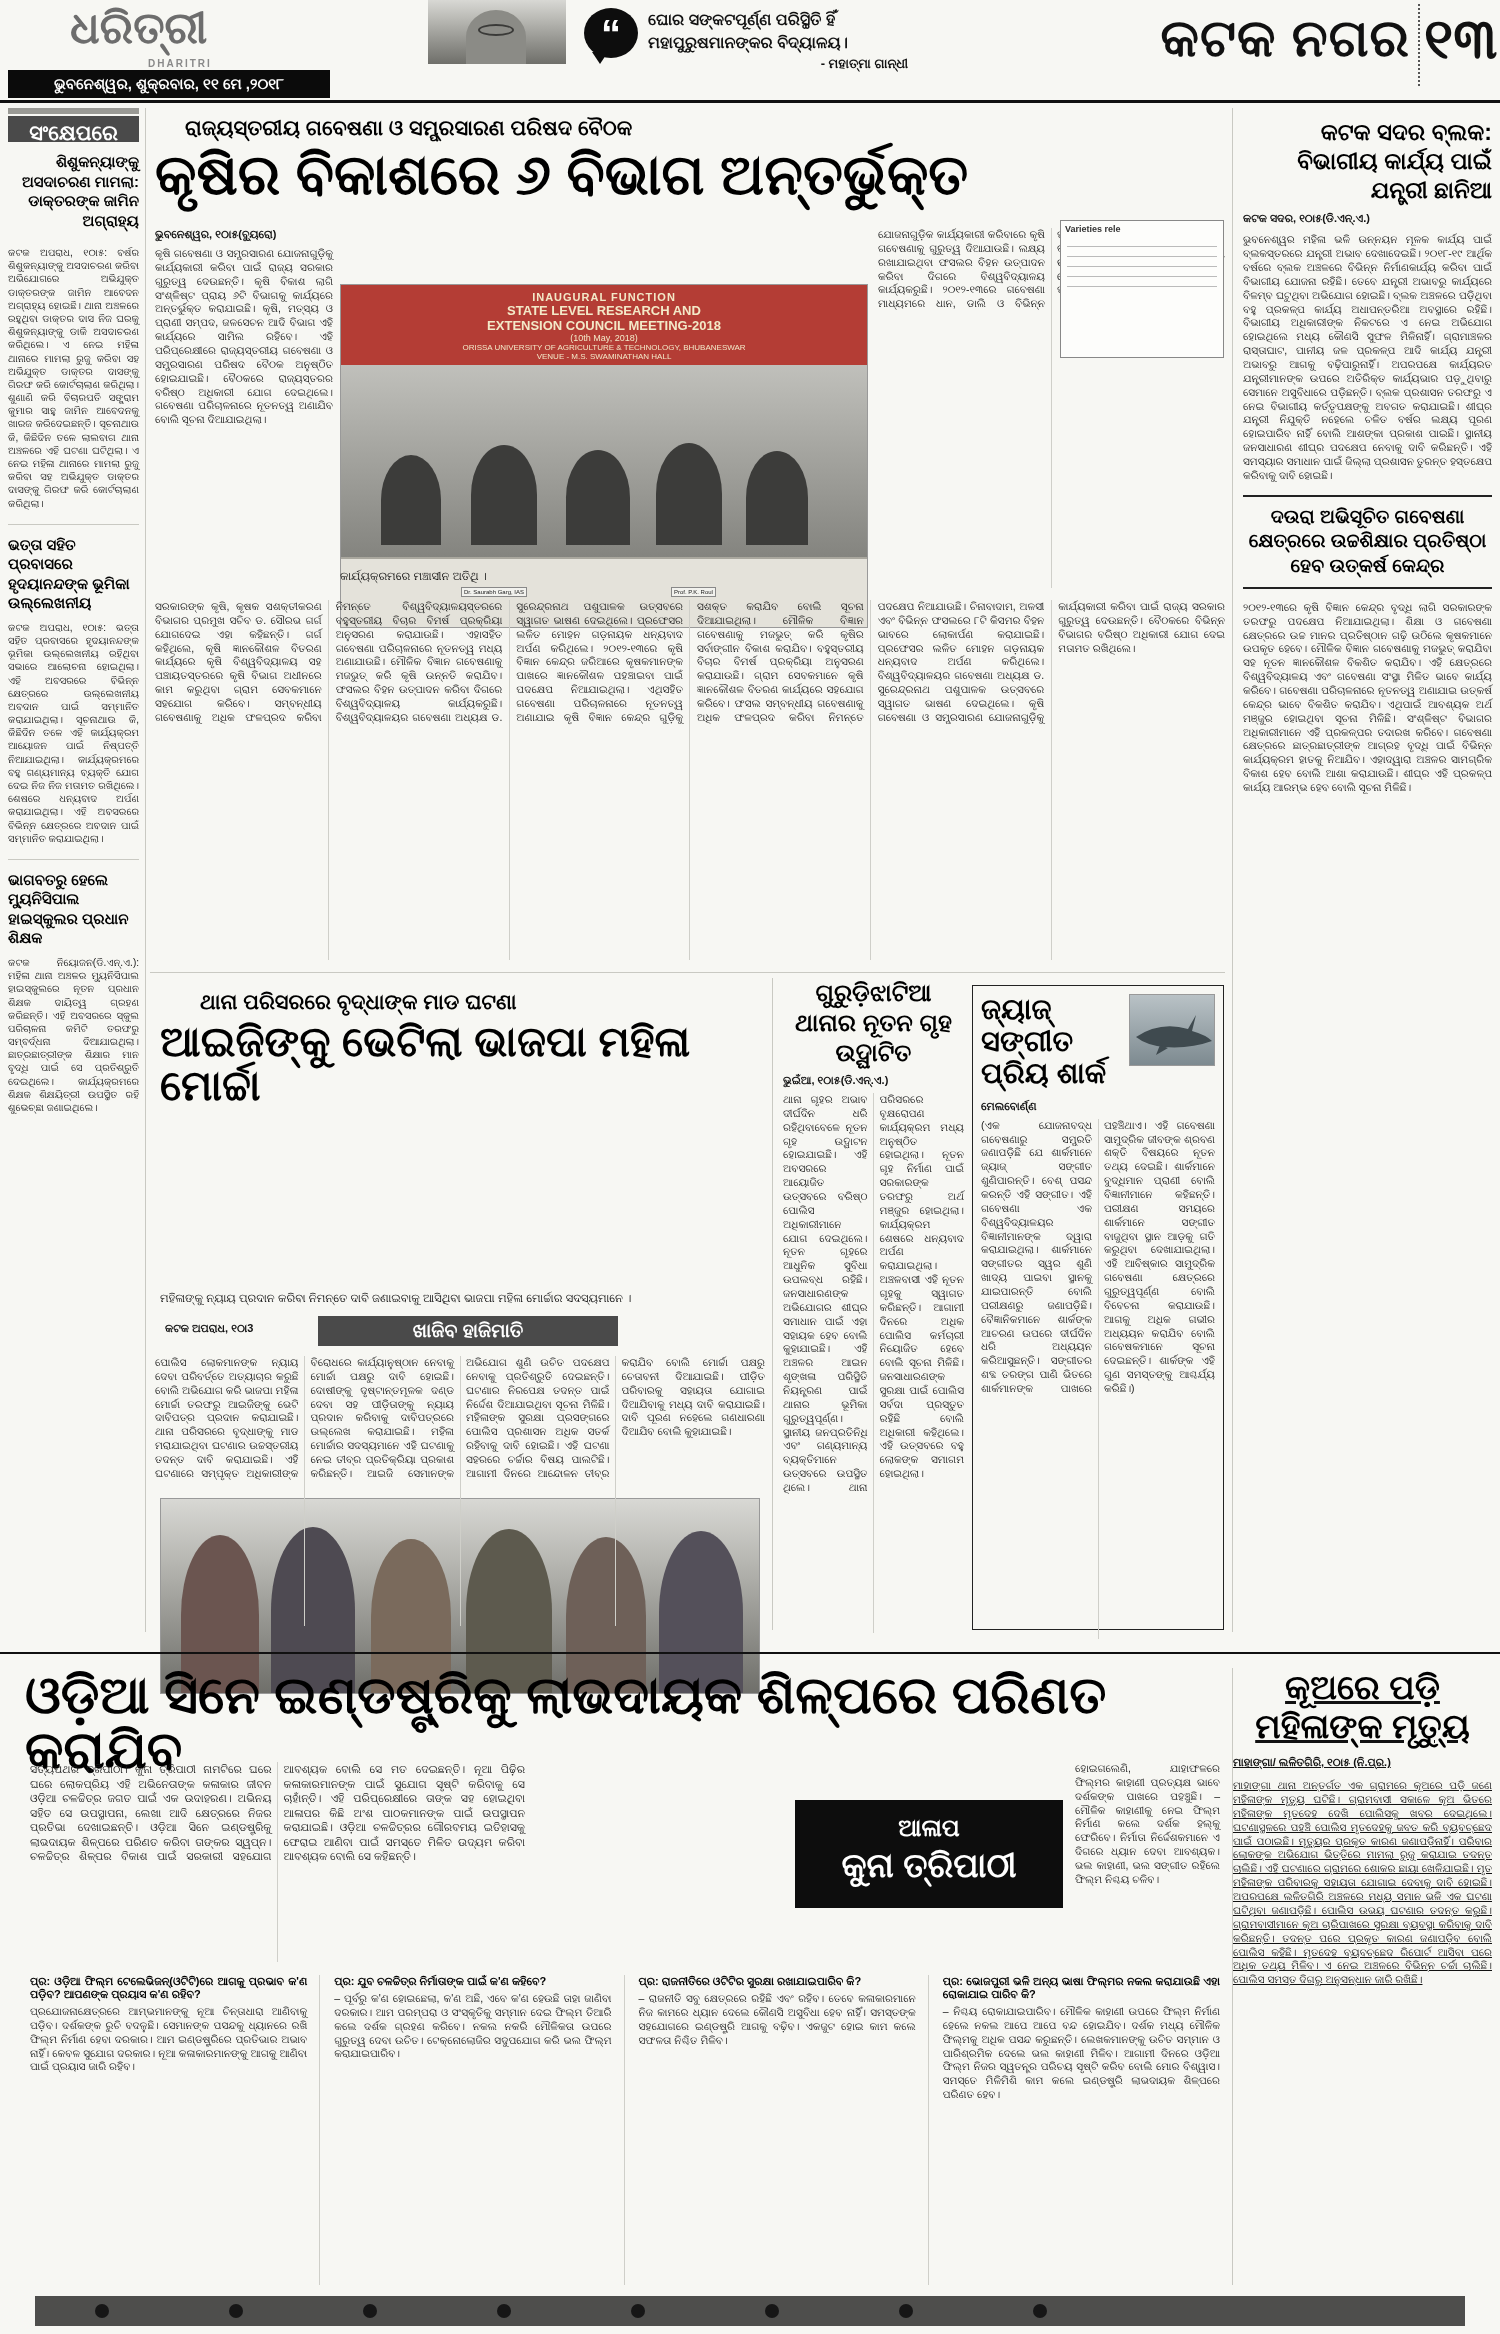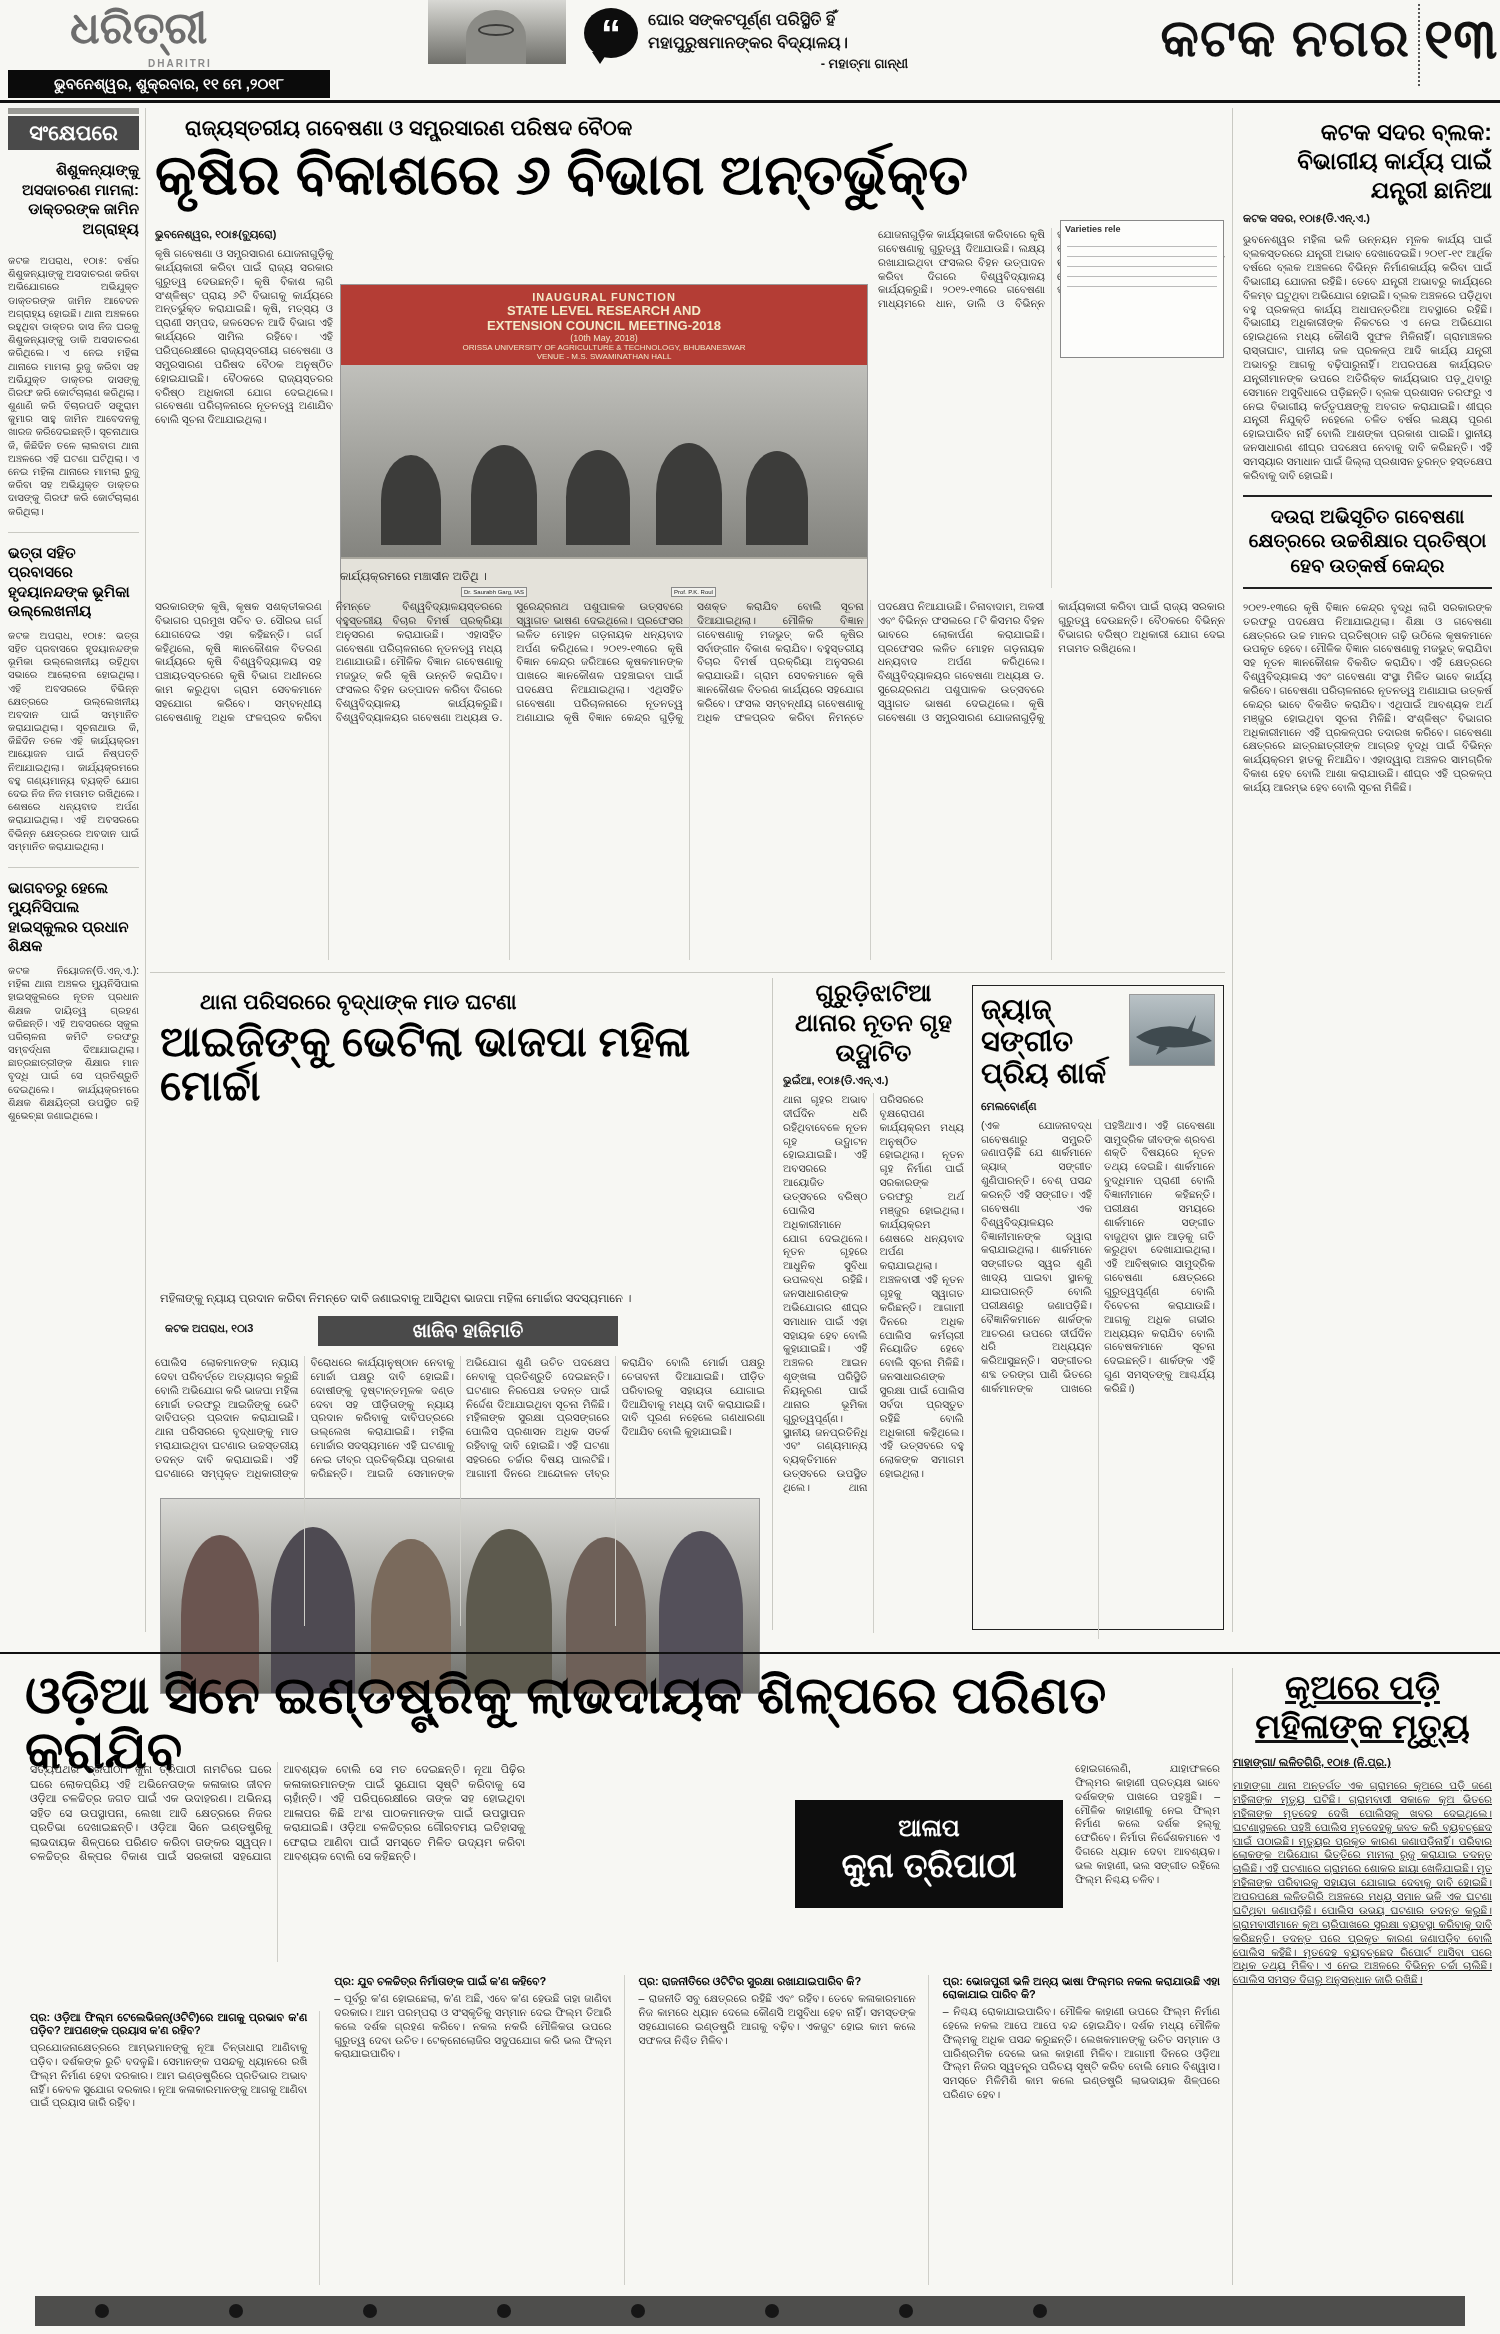--- a/index.html
+++ b/index.html
@@ -48,21 +48,21 @@
   <div class="abs" style="left:648px;top:56px;width:260px;font-size:13px;font-weight:bold;text-align:right;">- ମହାତ୍ମା ଗାନ୍ଧୀ</div>
 
   <div class="abs" style="left:1080px;top:8px;width:330px;font-size:52px;font-weight:bold;text-align:right;letter-spacing:1px;">କଟକ ନଗର</div>
   <div class="abs" style="left:1418px;top:4px;width:2px;height:82px;border-left:2px dotted #555;"></div>
   <div class="abs" style="left:1424px;top:6px;width:70px;font-size:56px;font-weight:bold;text-align:center;">୧୩</div>
 
   <div class="abs rule" style="left:0;top:100px;width:1500px;height:3px;"></div>
 
   <div class="abs" style="left:8px;top:108px;width:138px;height:1524px;border-right:1px solid #c9c9c2;padding-right:6px;">
     <div style="height:6px;background:#9a9a95;margin-bottom:2px;"></div>
-    <div class="gray-head" style="height:34px;line-height:34px;font-size:21px;">ସଂକ୍ଷେପରେ</div>
+    <div class="gray-head" style="height:26px;line-height:34px;font-size:21px;">ସଂକ୍ଷେପରେ</div>
     <div style="margin-top:10px;">
       <div class="headline" style="font-size:15px;line-height:1.3;margin-bottom:16px;text-align:right;">ଶିଶୁକନ୍ୟାଙ୍କୁ ଅସଦାଚରଣ ମାମଲା: ଡାକ୍ତରଙ୍କ ଜାମିନ ଅଗ୍ରାହ୍ୟ</div>
       <div class="body-txt jt" style="font-size:10px;">କଟକ ଅପରାଧ, ୧୦ା୫: ବର୍ଷର ଶିଶୁକନ୍ୟାଙ୍କୁ ଅସଦାଚରଣ କରିବା ଅଭିଯୋଗରେ ଅଭିଯୁକ୍ତ ଡାକ୍ତରଙ୍କ ଜାମିନ ଆବେଦନ ଅଗ୍ରାହ୍ୟ ହୋଇଛି। ଥାନା ଅଞ୍ଚଳରେ ରହୁଥିବା ଡାକ୍ତର ଦାସ ନିଜ ଘରକୁ ଶିଶୁକନ୍ୟାଙ୍କୁ ଡାକି ଅସଦାଚରଣ କରିଥିଲେ। ଏ ନେଇ ମହିଳା ଥାନାରେ ମାମଲା ରୁଜୁ କରିବା ସହ ଅଭିଯୁକ୍ତ ଡାକ୍ତର ଦାସଙ୍କୁ ଗିରଫ କରି କୋର୍ଟଚାଲାଣ କରିଥିଲା। ଶୁଣାଣି କରି ବିଚାରପତି ସଙ୍ଗ୍ରାମ କୁମାର ସାହୁ ଜାମିନ ଆବେଦନକୁ ଖାରଜ କରିଦେଇଛନ୍ତି। ସୂଚନାଥାଉ କି, କିଛିଦିନ ତଳେ ଲାଲବାଗ ଥାନା ଅଞ୍ଚଳରେ ଏହି ଘଟଣା ଘଟିଥିଲା। ଏ ନେଇ ମହିଳା ଥାନାରେ ମାମଲା ରୁଜୁ କରିବା ସହ ଅଭିଯୁକ୍ତ ଡାକ୍ତର ଦାସଙ୍କୁ ଗିରଫ କରି କୋର୍ଟଚାଲାଣ କରିଥିଲା।</div>
     </div>
     <div style="margin-top:14px;border-top:1px solid #c9c9c2;padding-top:10px;">
       <div class="headline" style="font-size:15px;line-height:1.3;margin-bottom:8px;">ଭତ୍ତା ସହିତ ପ୍ରବାସରେ ହୃଦୟାନନ୍ଦଙ୍କ ଭୂମିକା ଉଲ୍ଲେଖନୀୟ</div>
       <div class="body-txt jt" style="font-size:10px;">କଟକ ଅପରାଧ, ୧୦ା୫: ଭତ୍ତା ସହିତ ପ୍ରବାସରେ ହୃଦୟାନନ୍ଦଙ୍କ ଭୂମିକା ଉଲ୍ଲେଖନୀୟ ରହିଥିବା ସଭାରେ ଆଲୋଚନା ହୋଇଥିଲା। ଏହି ଅବସରରେ ବିଭିନ୍ନ କ୍ଷେତ୍ରରେ ଉଲ୍ଲେଖନୀୟ ଅବଦାନ ପାଇଁ ସମ୍ମାନିତ କରାଯାଇଥିଲା। ସୂଚନାଥାଉ କି, କିଛିଦିନ ତଳେ ଏହି କାର୍ଯ୍ୟକ୍ରମ ଆୟୋଜନ ପାଇଁ ନିଷ୍ପତ୍ତି ନିଆଯାଇଥିଲା। କାର୍ଯ୍ୟକ୍ରମରେ ବହୁ ଗଣ୍ୟମାନ୍ୟ ବ୍ୟକ୍ତି ଯୋଗ ଦେଇ ନିଜ ନିଜ ମତାମତ ରଖିଥିଲେ। ଶେଷରେ ଧନ୍ୟବାଦ ଅର୍ପଣ କରାଯାଇଥିଲା। ଏହି ଅବସରରେ ବିଭିନ୍ନ କ୍ଷେତ୍ରରେ ଅବଦାନ ପାଇଁ ସମ୍ମାନିତ କରାଯାଇଥିଲା।</div>
     </div>
     <div style="margin-top:14px;border-top:1px solid #c9c9c2;padding-top:10px;">
       <div class="headline" style="font-size:15px;line-height:1.3;margin-bottom:8px;">ଭାଗବତରୁ ହେଲେ ମ୍ୟୁନିସିପାଲ ହାଇସ୍କୁଲର ପ୍ରଧାନ ଶିକ୍ଷକ</div>
@@ -162,21 +162,21 @@
 
   <div class="abs body-txt jt cols2" style="left:30px;top:1762px;width:495px;height:200px;font-size:11px;">ସତ୍ୟପଥର ତ୍ରିପାଠୀ। କୁନା ତ୍ରିପାଠୀ ନାମଟିରେ ଘରେ ଘରେ ଲୋକପ୍ରିୟ ଏହି ଅଭିନେତାଙ୍କ କଳାକାର ଜୀବନ ଓଡ଼ିଆ ଚଳଚ୍ଚିତ୍ର ଜଗତ ପାଇଁ ଏକ ଉଦାହରଣ। ଅଭିନୟ ସହିତ ସେ ଉପସ୍ଥାପନା, ଲେଖା ଆଦି କ୍ଷେତ୍ରରେ ନିଜର ପ୍ରତିଭା ଦେଖାଇଛନ୍ତି। ଓଡ଼ିଆ ସିନେ ଇଣ୍ଡଷ୍ଟ୍ରିକୁ ଲାଭଦାୟକ ଶିଳ୍ପରେ ପରିଣତ କରିବା ତାଙ୍କର ସ୍ୱପ୍ନ। ଚଳଚ୍ଚିତ୍ର ଶିଳ୍ପର ବିକାଶ ପାଇଁ ସରକାରୀ ସହଯୋଗ ଆବଶ୍ୟକ ବୋଲି ସେ ମତ ଦେଇଛନ୍ତି। ନୂଆ ପିଢ଼ିର କଳାକାରମାନଙ୍କ ପାଇଁ ସୁଯୋଗ ସୃଷ୍ଟି କରିବାକୁ ସେ ଚାହାଁନ୍ତି। ଏହି ପରିପ୍ରେକ୍ଷୀରେ ତାଙ୍କ ସହ ହୋଇଥିବା ଆଳାପର କିଛି ଅଂଶ ପାଠକମାନଙ୍କ ପାଇଁ ଉପସ୍ଥାପନ କରାଯାଇଛି। ଓଡ଼ିଆ ଚଳଚ୍ଚିତ୍ରର ଗୌରବମୟ ଇତିହାସକୁ ଫେରାଇ ଆଣିବା ପାଇଁ ସମସ୍ତେ ମିଳିତ ଉଦ୍ୟମ କରିବା ଆବଶ୍ୟକ ବୋଲି ସେ କହିଛନ୍ତି।</div>
 
   <div class="abs" style="left:795px;top:1800px;width:268px;height:108px;background:#0d0d0d;color:#fff;text-align:center;padding-top:14px;">
     <div style="font-size:24px;font-weight:bold;">ଆଳାପ</div>
     <div style="font-size:34px;font-weight:bold;margin-top:4px;">କୁନା ତ୍ରିପାଠୀ</div>
   </div>
   <div class="abs body-txt jt" style="left:1075px;top:1762px;width:145px;height:200px;">ହୋଇଗଲେଣି, ଯାହାଫଳରେ ଫିଲ୍ମର କାହାଣୀ ପ୍ରତ୍ୟକ୍ଷ ଭାବେ ଦର୍ଶକଙ୍କ ପାଖରେ ପହଞ୍ଚୁଛି। – ମୌଳିକ କାହାଣୀକୁ ନେଇ ଫିଲ୍ମ ନିର୍ମାଣ କଲେ ଦର୍ଶକ ହଲ୍‌କୁ ଫେରିବେ। ନିର୍ମାତା ନିର୍ଦ୍ଦେଶକମାନେ ଏ ଦିଗରେ ଧ୍ୟାନ ଦେବା ଆବଶ୍ୟକ। ଭଲ କାହାଣୀ, ଭଲ ସଙ୍ଗୀତ ରହିଲେ ଫିଲ୍ମ ନିଶ୍ଚୟ ଚଳିବ।</div>
 
   <div class="abs" style="left:30px;top:1975px;width:1190px;height:310px;display:flex;gap:14px;">
-    <div style="flex:1;border-right:1px solid #cfcfc9;padding-right:12px;margin-top:36px;">
+    <div style="flex:1;border-right:1px solid #cfcfc9;padding-right:12px;">
       <div class="headline jt" style="font-size:11px;margin-bottom:4px;">ପ୍ର: ଓଡ଼ିଆ ଫିଲ୍ମ ଟେଲେଭିଜନ୍(ଓଟିଟି)ରେ ଆଗକୁ ପ୍ରଭାବ କ'ଣ ପଡ଼ିବ? ଆପଣଙ୍କ ପ୍ରୟାସ କ'ଣ ରହିବ?</div>
       <div class="body-txt jt">ପ୍ରଯୋଜନାକ୍ଷେତ୍ରରେ ଆମ୍ଭମାନଙ୍କୁ ନୂଆ ଚିନ୍ତାଧାରା ଆଣିବାକୁ ପଡ଼ିବ। ଦର୍ଶକଙ୍କ ରୁଚି ବଦଳୁଛି। ସେମାନଙ୍କ ପସନ୍ଦକୁ ଧ୍ୟାନରେ ରଖି ଫିଲ୍ମ ନିର୍ମାଣ ହେବା ଦରକାର। ଆମ ଇଣ୍ଡଷ୍ଟ୍ରିରେ ପ୍ରତିଭାର ଅଭାବ ନାହିଁ। କେବଳ ସୁଯୋଗ ଦରକାର। ନୂଆ କଳାକାରମାନଙ୍କୁ ଆଗକୁ ଆଣିବା ପାଇଁ ପ୍ରୟାସ ଜାରି ରହିବ।</div>
     </div>
     <div style="flex:1;border-right:1px solid #cfcfc9;padding-right:12px;">
       <div class="headline jt" style="font-size:11px;margin-bottom:4px;">ପ୍ର: ଯୁବ ଚଳଚ୍ଚିତ୍ର ନିର୍ମାତାଙ୍କ ପାଇଁ କ'ଣ କହିବେ?</div>
       <div class="body-txt jt">– ପୂର୍ବରୁ କ'ଣ ହୋଇଛେଲା, କ'ଣ ଅଛି, ଏବେ କ'ଣ ହେଉଛି ତାହା ଜାଣିବା ଦରକାର। ଆମ ପରମ୍ପରା ଓ ସଂସ୍କୃତିକୁ ସମ୍ମାନ ଦେଇ ଫିଲ୍ମ ତିଆରି କଲେ ଦର୍ଶକ ଗ୍ରହଣ କରିବେ। ନକଲ ନକରି ମୌଳିକତା ଉପରେ ଗୁରୁତ୍ୱ ଦେବା ଉଚିତ। ଟେକ୍ନୋଲୋଜିର ସଦୁପଯୋଗ କରି ଭଲ ଫିଲ୍ମ କରାଯାଇପାରିବ।</div>
     </div>
     <div style="flex:1;border-right:1px solid #cfcfc9;padding-right:12px;">
       <div class="headline jt" style="font-size:11px;margin-bottom:4px;">ପ୍ର: ରାଜନୀତିରେ ଓଟିଟିର ସୁରକ୍ଷା ରଖାଯାଇପାରିବ କି?</div>
       <div class="body-txt jt">– ରାଜନୀତି ସବୁ କ୍ଷେତ୍ରରେ ରହିଛି ଏବଂ ରହିବ। ତେବେ କଳାକାରମାନେ ନିଜ କାମରେ ଧ୍ୟାନ ଦେଲେ କୌଣସି ଅସୁବିଧା ହେବ ନାହିଁ। ସମସ୍ତଙ୍କ ସହଯୋଗରେ ଇଣ୍ଡଷ୍ଟ୍ରି ଆଗକୁ ବଢ଼ିବ। ଏକଜୁଟ ହୋଇ କାମ କଲେ ସଫଳତା ନିଶ୍ଚିତ ମିଳିବ।</div>

